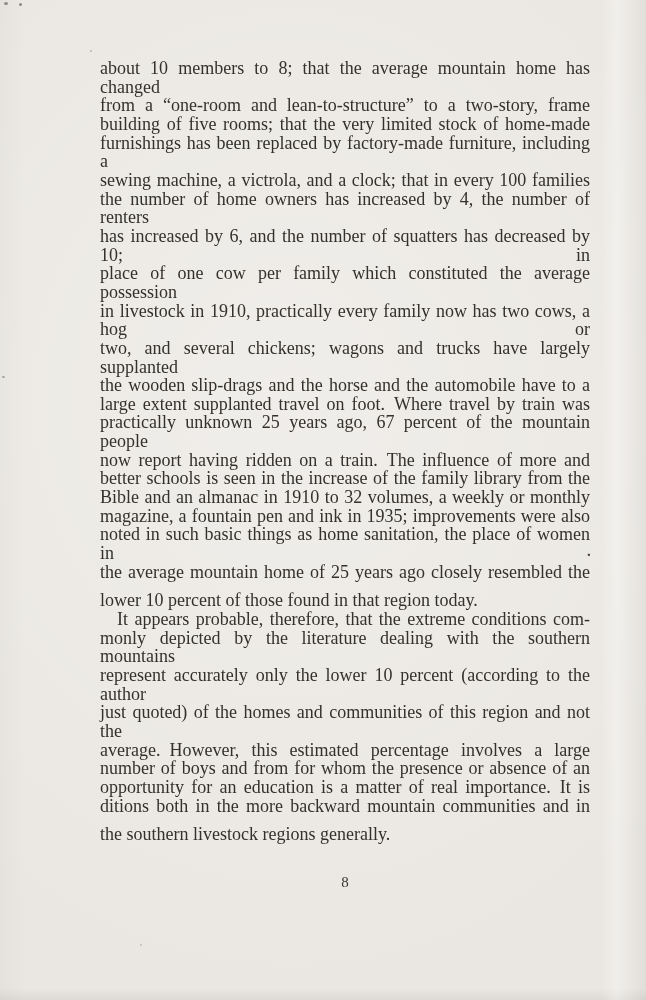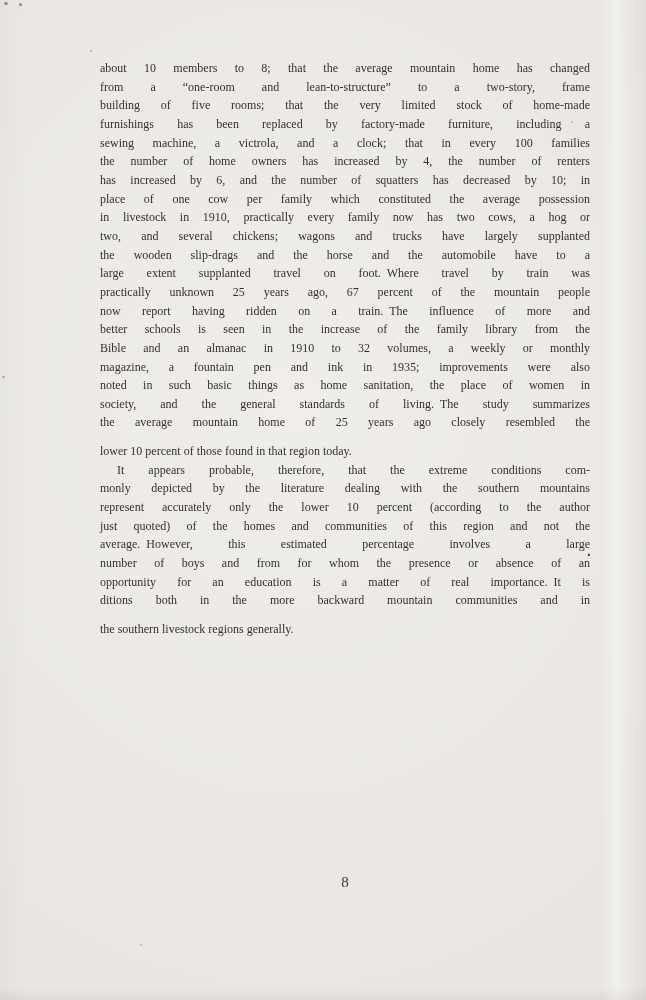--- a/index.html
+++ b/index.html
@@ -20,21 +20,21 @@
       linear-gradient(90deg, rgba(0,0,0,0.025) 0%, rgba(0,0,0,0) 4%, rgba(0,0,0,0) 93%, rgba(255,255,255,0.30) 95.5%, rgba(0,0,0,0.04) 100%),
       linear-gradient(0deg, rgba(0,0,0,0.055) 0%, rgba(0,0,0,0) 1.2%),
       #eae7e2;
   }
   .text-block {
     position: absolute;
     left: 100px;
     top: 59px;
     width: 490px;
     color: #34312d;
-    font-size: 12px;
+    font-size: 18px;
     line-height: 18.65px;
   }
   .line {
     text-align: justify;
     text-align-last: justify;
     text-justify: inter-word;
   }
   .line.last {
     text-align-last: left;
     margin-top: 10px;
@@ -97,21 +97,20 @@
         <div class="line">in livestock in 1910, practically every family now has two cows, a hog or</div>
         <div class="line">two, and several chickens; wagons and trucks have largely supplanted</div>
         <div class="line">the wooden slip-drags and the horse and the automobile have to a</div>
         <div class="line">large extent supplanted travel on foot. Where travel by train was</div>
         <div class="line">practically unknown 25 years ago, 67 percent of the mountain people</div>
         <div class="line">now report having ridden on a train. The influence of more and</div>
         <div class="line">better schools is seen in the increase of the family library from the</div>
         <div class="line">Bible and an almanac in 1910 to 32 volumes, a weekly or monthly</div>
         <div class="line">magazine, a fountain pen and ink in 1935; improvements were also</div>
         <div class="line">noted in such basic things as home sanitation, the place of women in</div>
-        <div class="line">society, and the general standards of living. The study summarizes</div>
         <div class="line">the average mountain home of 25 years ago closely resembled the</div>
         <div class="line last">lower 10 percent of those found in that region today.</div>
       </div>
       <div>
         <div class="line indent">It appears probable, therefore, that the extreme conditions com-</div>
         <div class="line">monly depicted by the literature dealing with the southern mountains</div>
         <div class="line">represent accurately only the lower 10 percent (according to the author</div>
         <div class="line">just quoted) of the homes and communities of this region and not the</div>
         <div class="line">average. However, this estimated percentage involves a large</div>
         <div class="line">number of boys and from for whom the presence or absence of an</div>

